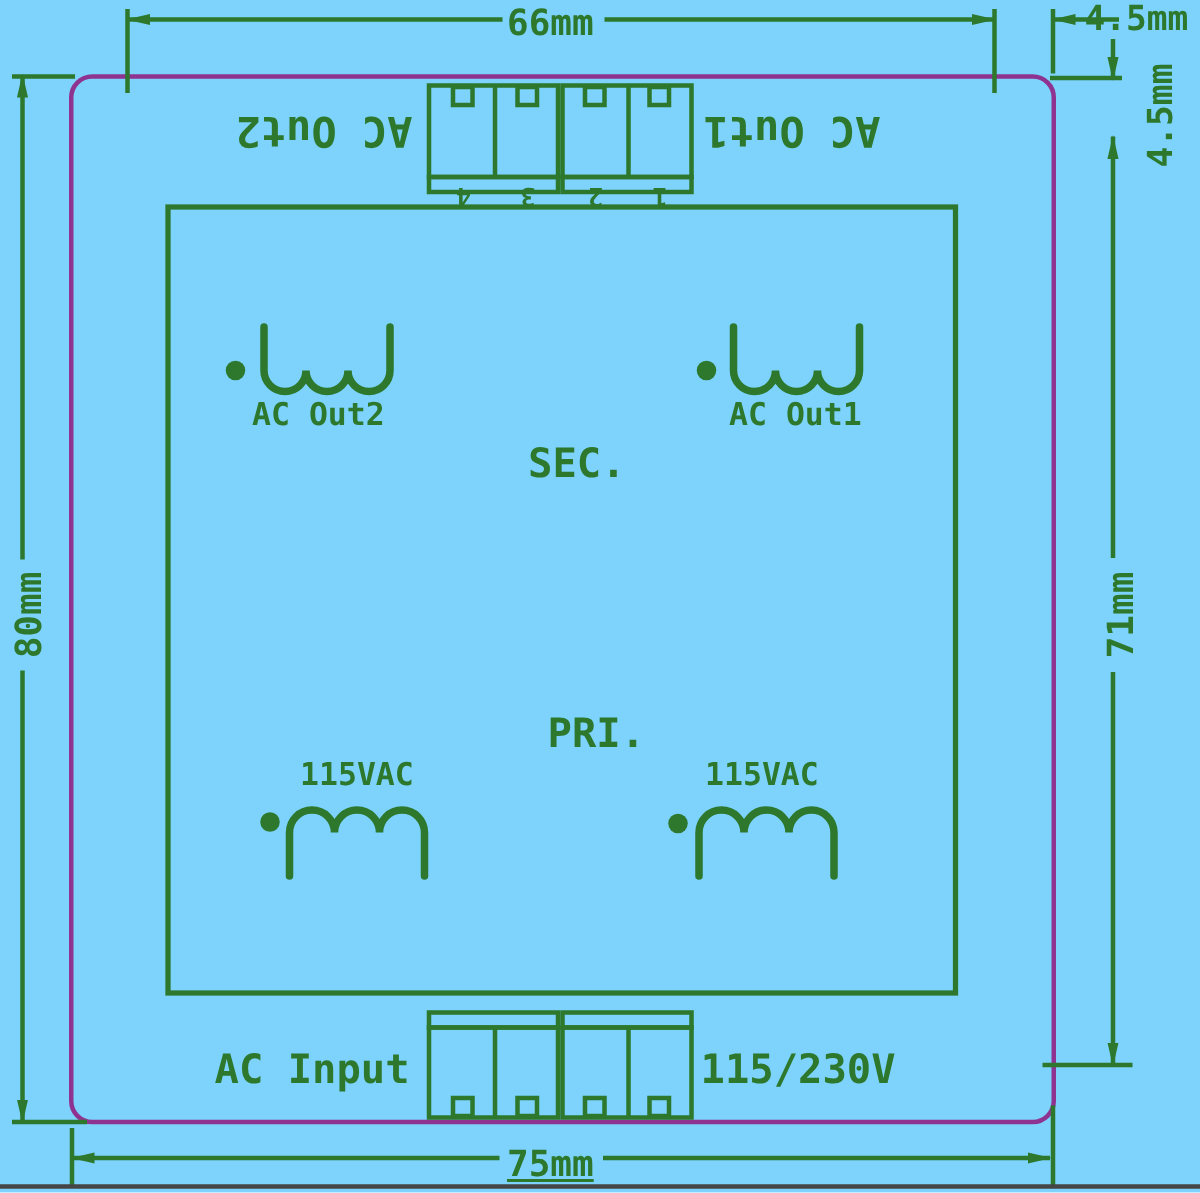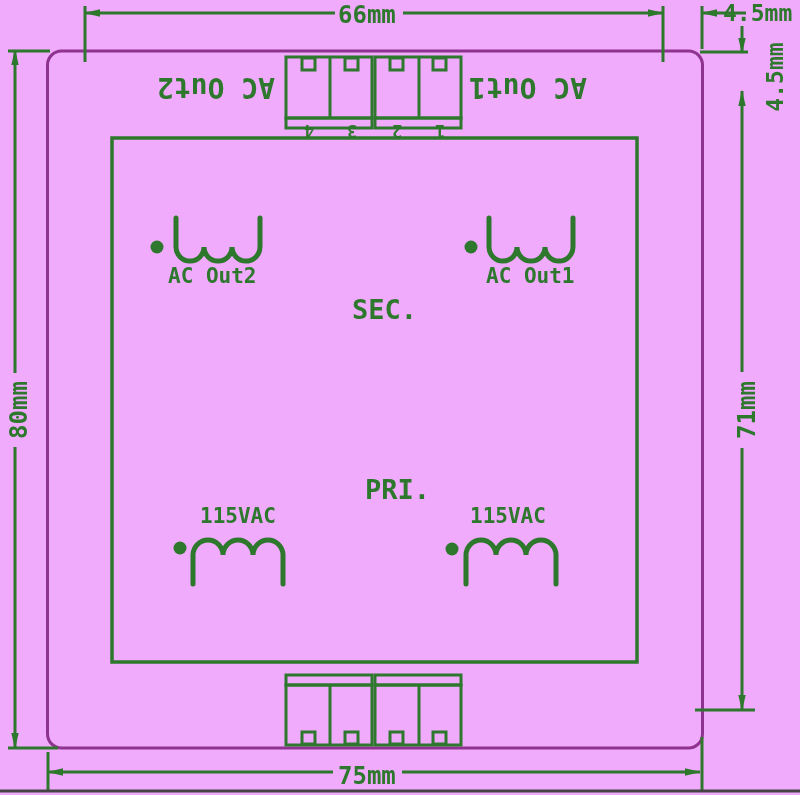--- a/index.html
+++ b/index.html
@@ -1,19 +1,19 @@
 <!DOCTYPE html>
 <html><head>
 <meta charset="utf-8">
 <style>
   html,body{margin:0;padding:0;background:#ffffff;}
   #stage{
     position:relative;
     width:800px;height:795px;
-    background:#f0abfc;
+    background:#7dd3fc;
     overflow:hidden;
     font-family:"DejaVu Sans Mono", monospace;
   }
   #diagram-svg{position:absolute;left:0;top:0;}
   .lbl{
     position:absolute;
     color:#2d782d;
     font-weight:bold;
     white-space:pre;
     line-height:1;
@@ -126,33 +126,35 @@
   <div class="lbl" style="left:338px;top:3px;font-size:24px;">66mm</div>
 
   <div class="lbl" style="left:723px;top:2px;font-size:23px;">4.5mm</div>
 
   <div class="lbl rotm90" style="left:775px;top:77px;font-size:23px;">4.5mm</div>
 
   <div class="lbl rotm90" style="left:19px;top:410px;font-size:24px;">80mm</div>
 
   <div class="lbl rotm90" style="left:747px;top:410px;font-size:24px;">71mm</div>
 
-  <div class="lbl" style="left:338px;top:764px;font-size:24px;">75mm</div>
+  <div class="lbl" style="left:338px;top:764px;font-size:24px;text-decoration:underline;">75mm</div>
 
   <div class="lbl rot180" style="left:216px;top:87px;font-size:28px;">AC Out2</div>
   <div class="lbl rot180" style="left:528px;top:87px;font-size:28px;">AC Out1</div>
 
   <div class="lbl rot180" style="left:309px;top:130px;font-size:17px;">4</div>
   <div class="lbl rot180" style="left:352px;top:130px;font-size:17px;">3</div>
   <div class="lbl rot180" style="left:397px;top:130px;font-size:17px;">2</div>
   <div class="lbl rot180" style="left:440px;top:130px;font-size:17px;">1</div>
 
   <div class="lbl" style="left:168px;top:266px;font-size:21px;">AC Out2</div>
   <div class="lbl" style="left:486px;top:266px;font-size:21px;">AC Out1</div>
 
   <div class="lbl" style="left:352px;top:296px;font-size:27px;text-align:center;">SEC.</div>
   <div class="lbl" style="left:365px;top:476px;font-size:27px;">PRI.</div>
 
   <div class="lbl" style="left:200px;top:506px;font-size:21px;">115VAC</div>
   <div class="lbl" style="left:470px;top:506px;font-size:21px;">115VAC</div>
 
+  <div class="lbl" style="left:143px;top:700px;font-size:27px;">AC Input</div>
+  <div class="lbl" style="left:467px;top:700px;font-size:27px;">115/230V</div>
 
 </div>
 
 </body></html>

